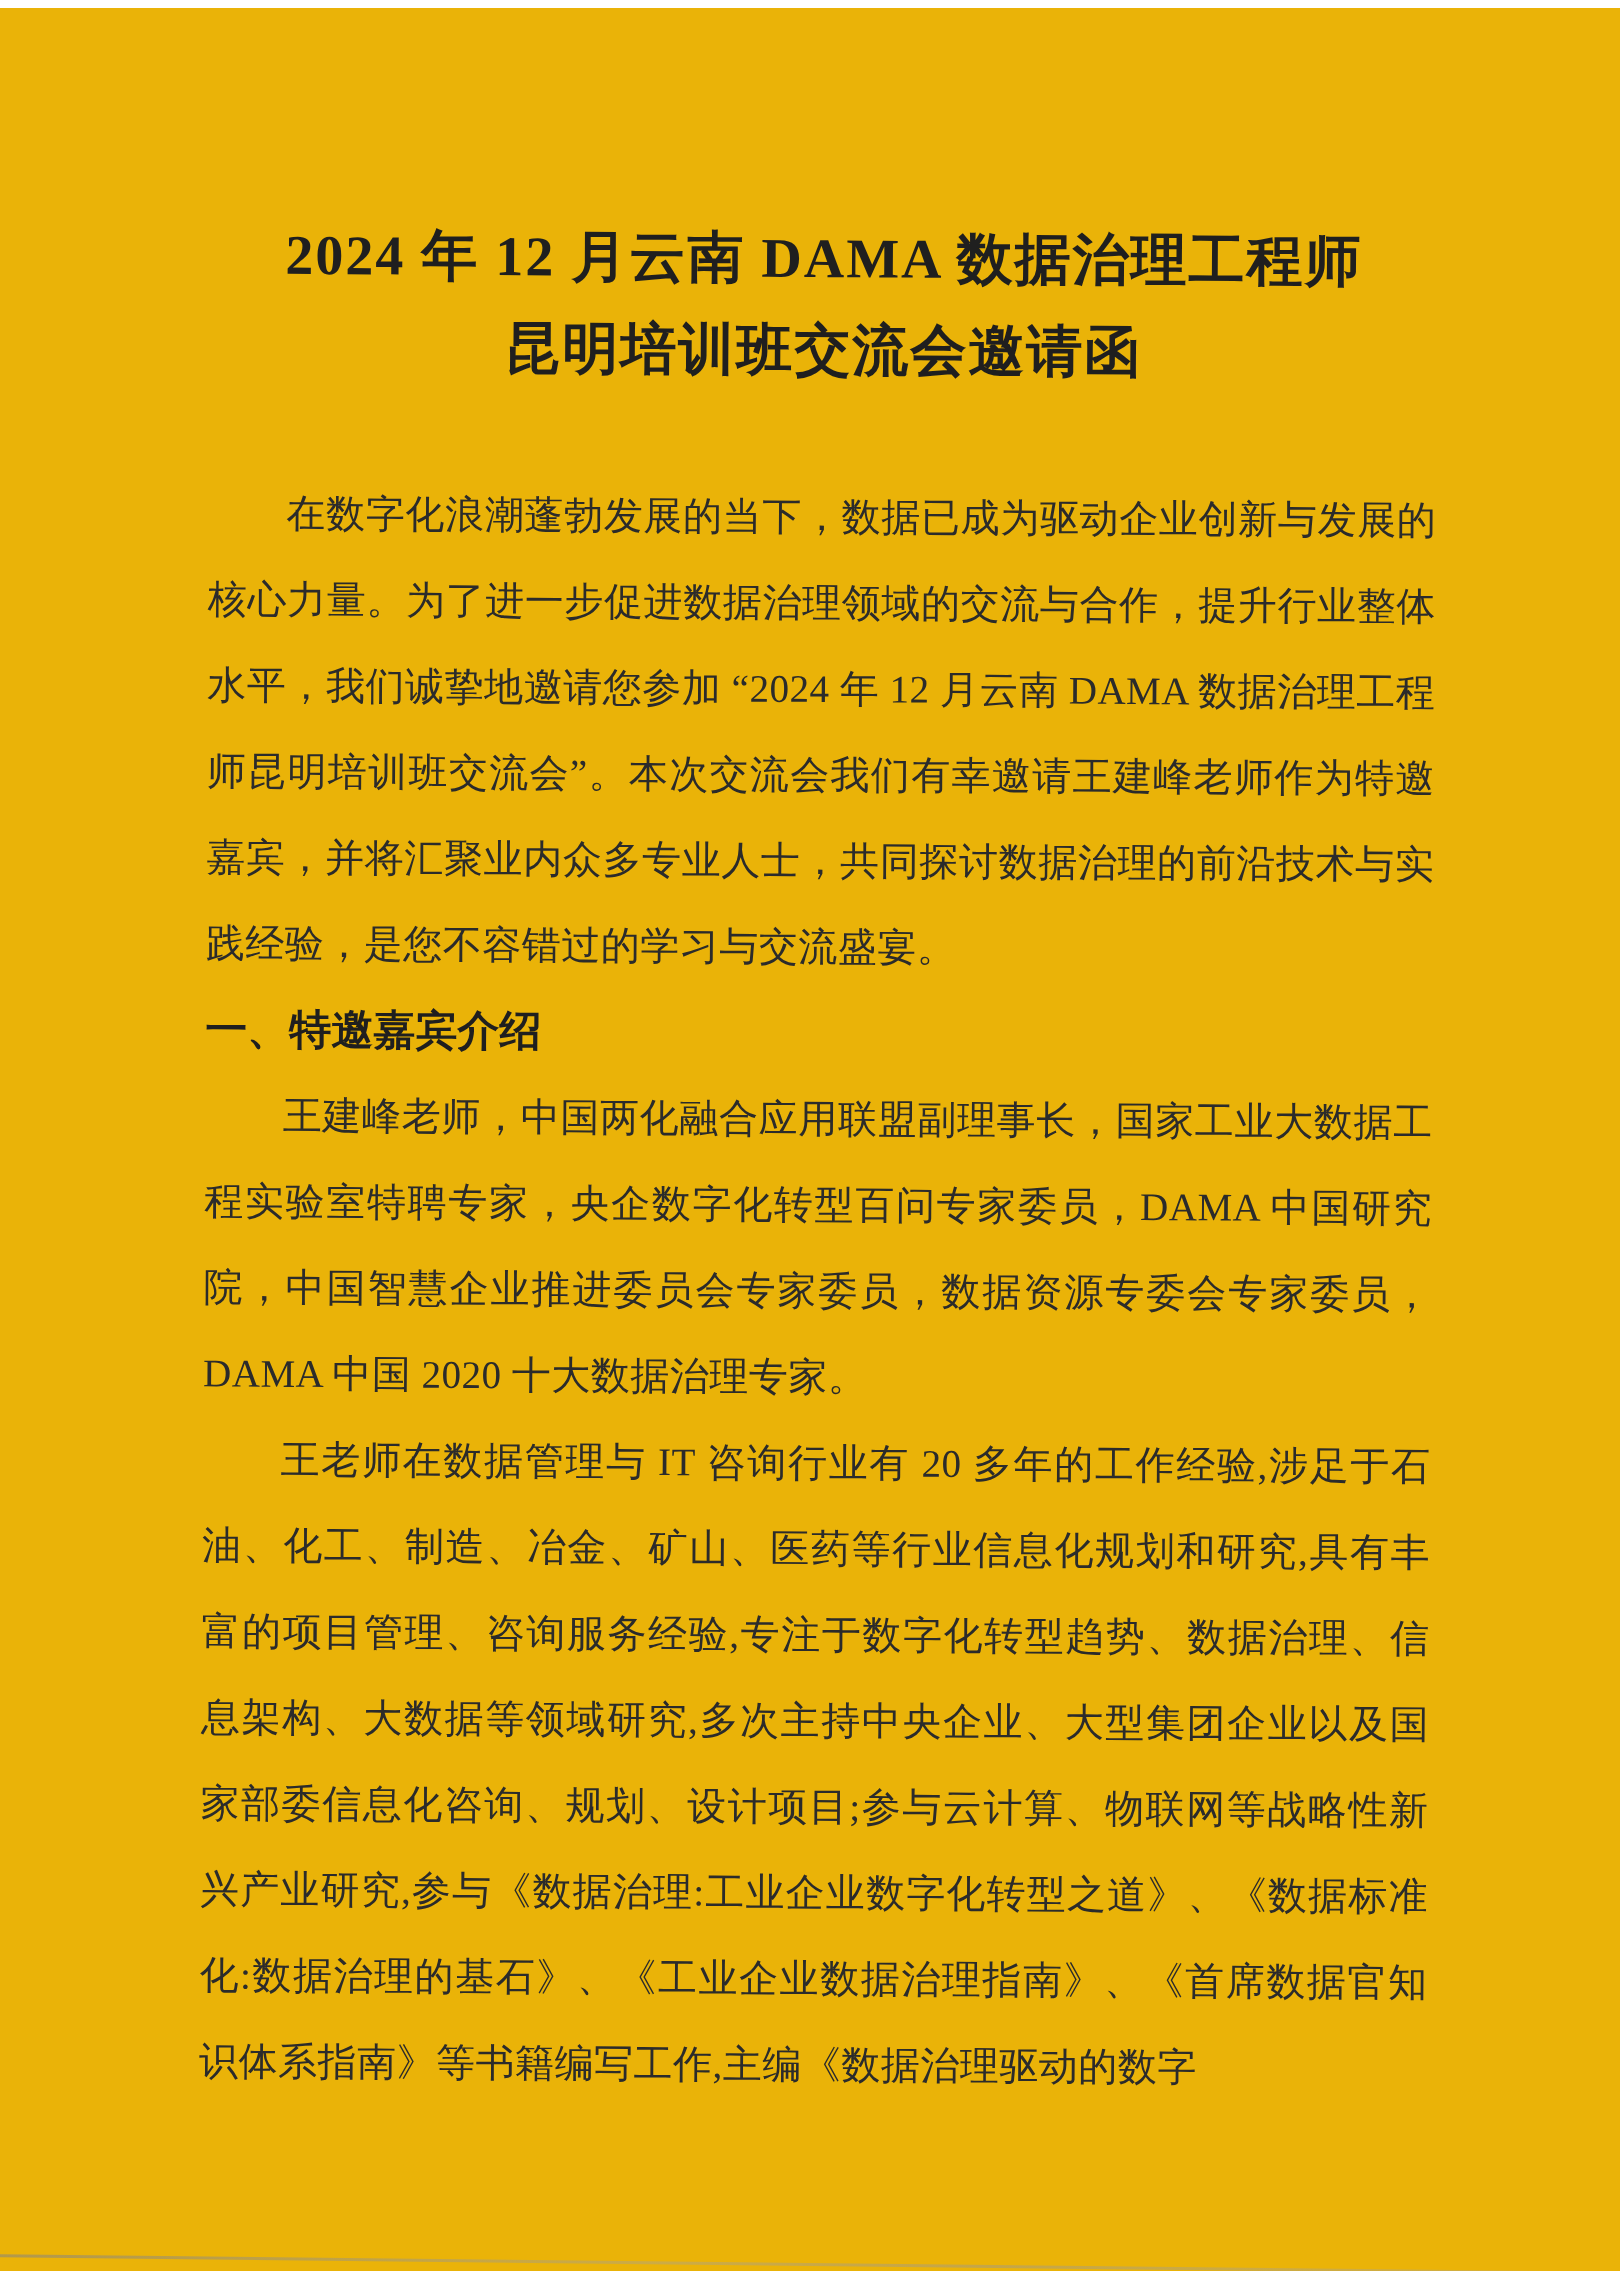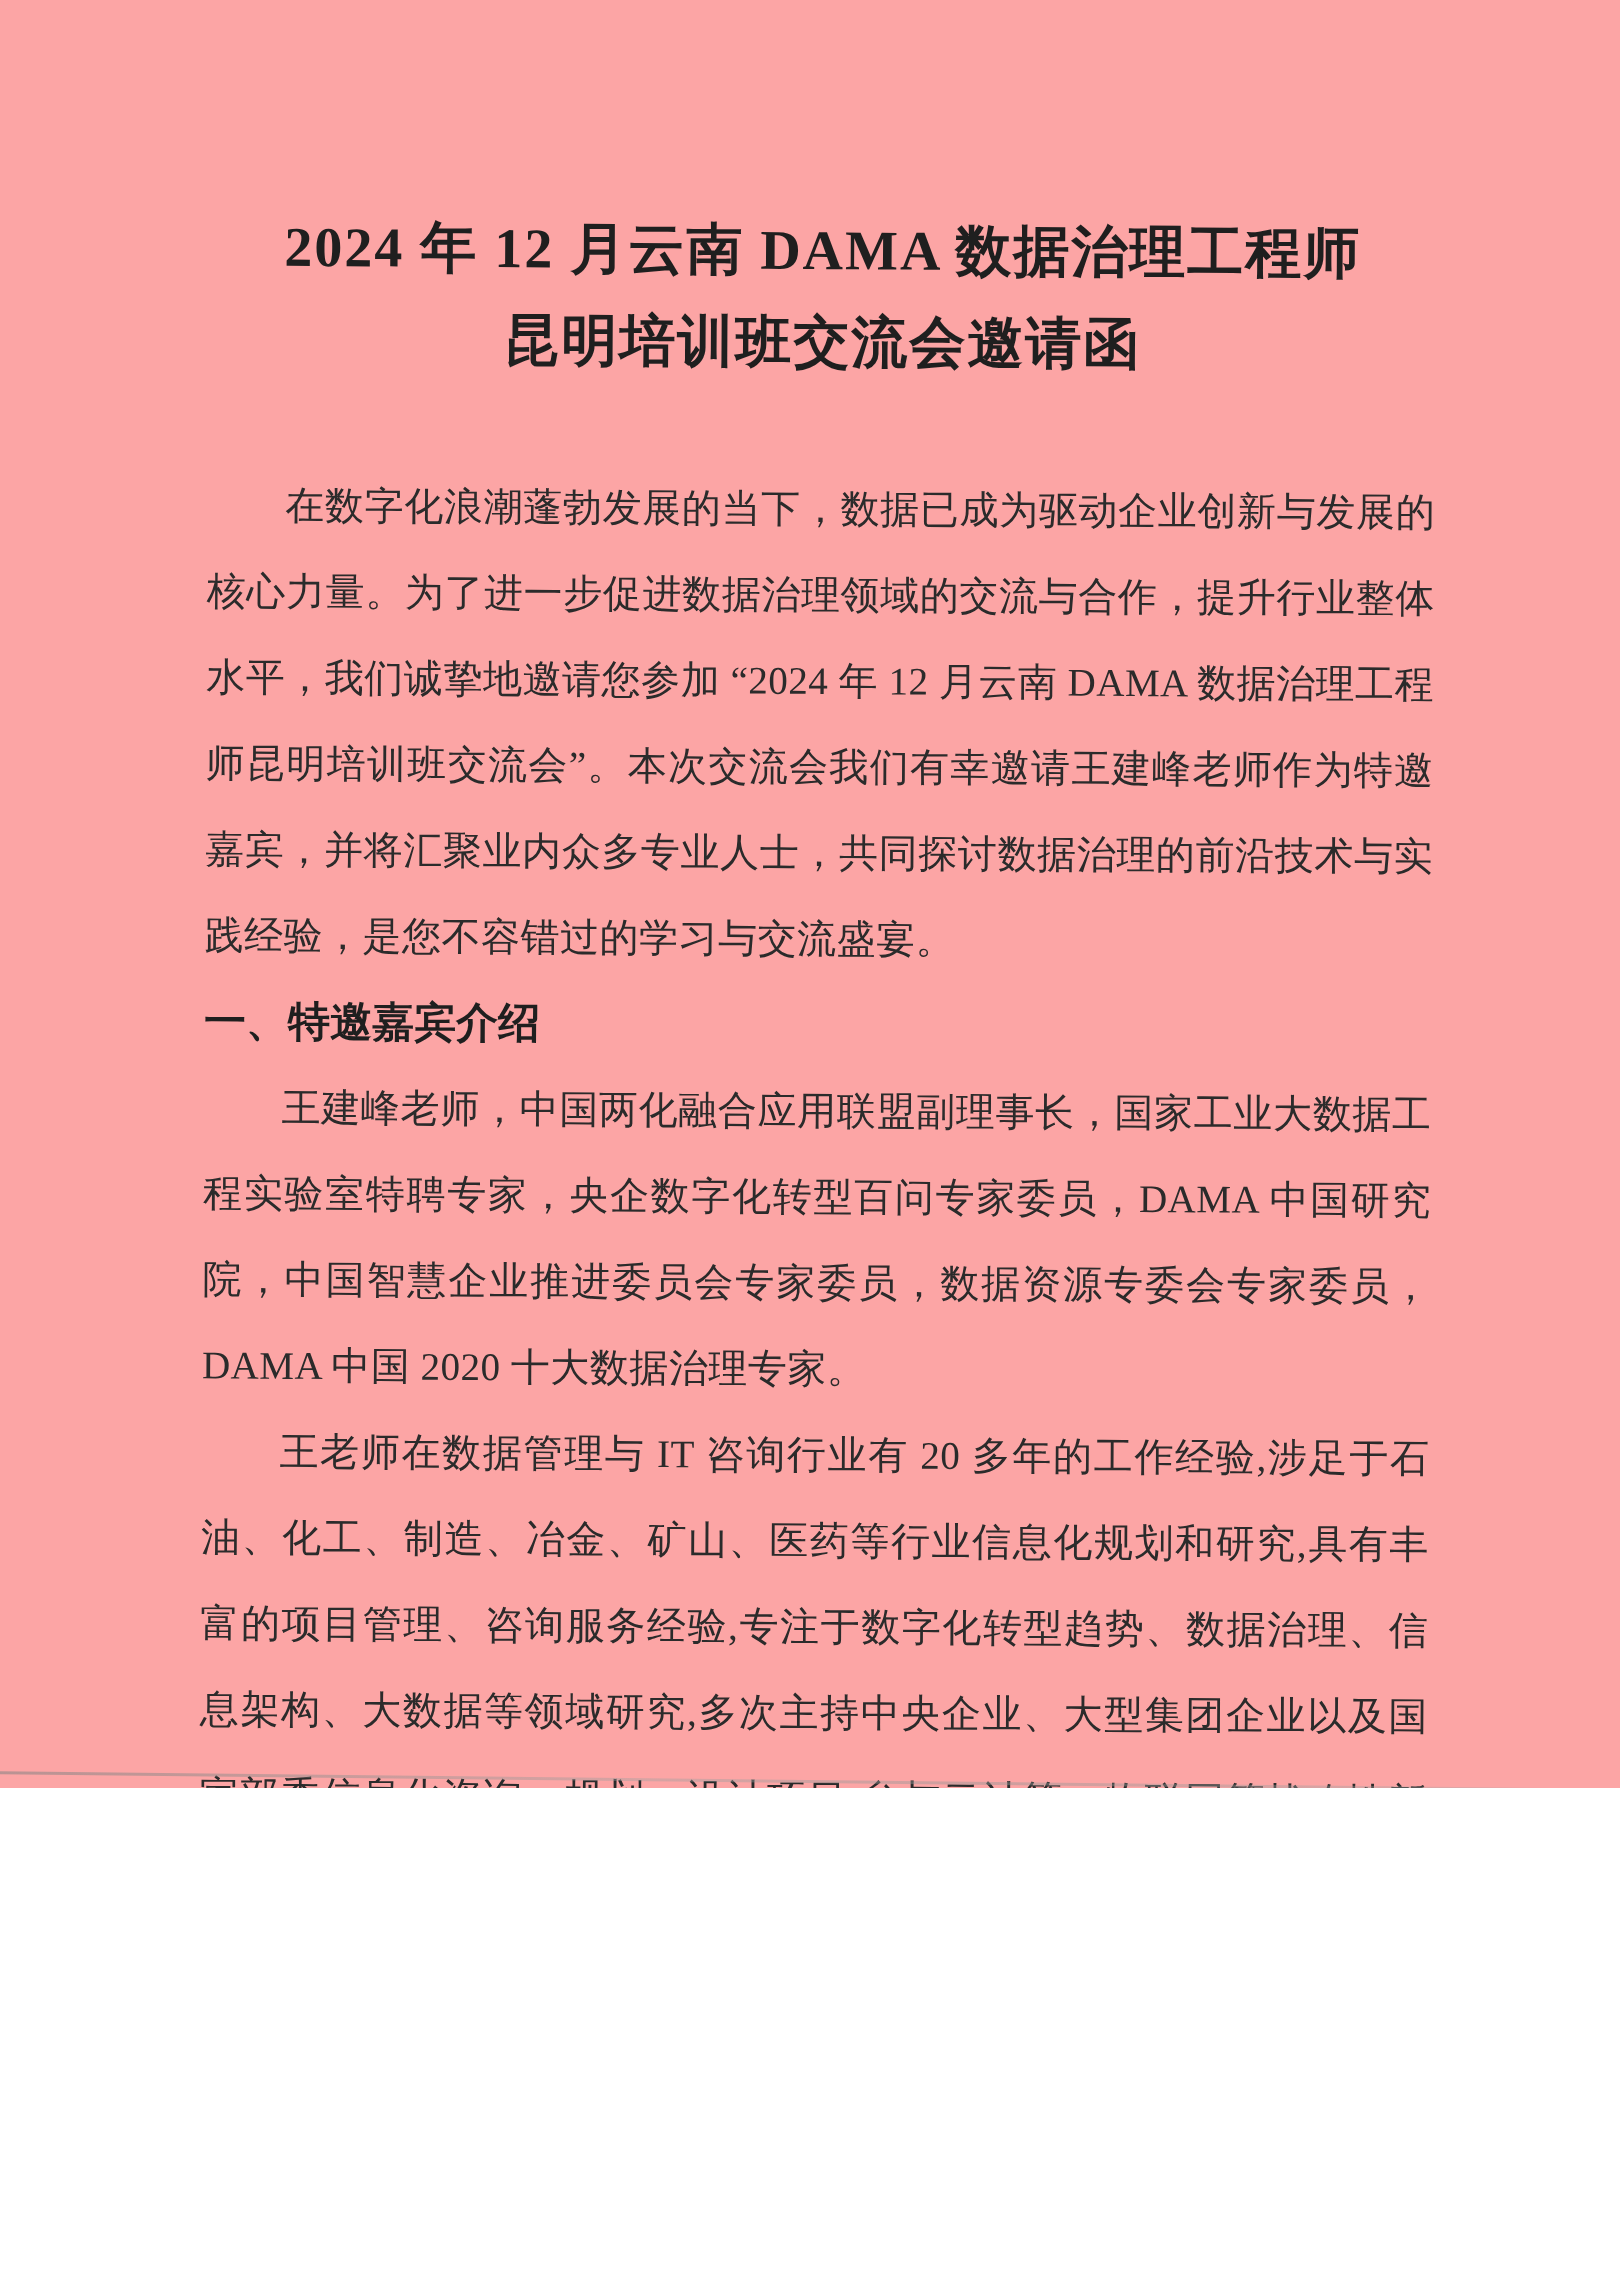--- a/index.html
+++ b/index.html
@@ -3,25 +3,26 @@
 <meta charset="utf-8">
 <style>
   html, body {
     margin: 0;
     padding: 0;
     background: #ffffff;
   }
   .page {
     position: relative;
     width: 1620px;
-    height: 1788px;
-    background: #fca5a5;
+    height: 2263px;
+    background: #eab308;
     overflow: hidden;
     font-family: "Liberation Serif", serif;
     color: #262626;
+    margin-top: 8px;
   }
   .scan-tilt {
     position: absolute;
     top: 0; left: 0; right: 0; bottom: 0;
     transform: rotate(0.35deg);
     transform-origin: 50% 40%;
   }
   .content {
     position: absolute;
     left: 206px;

